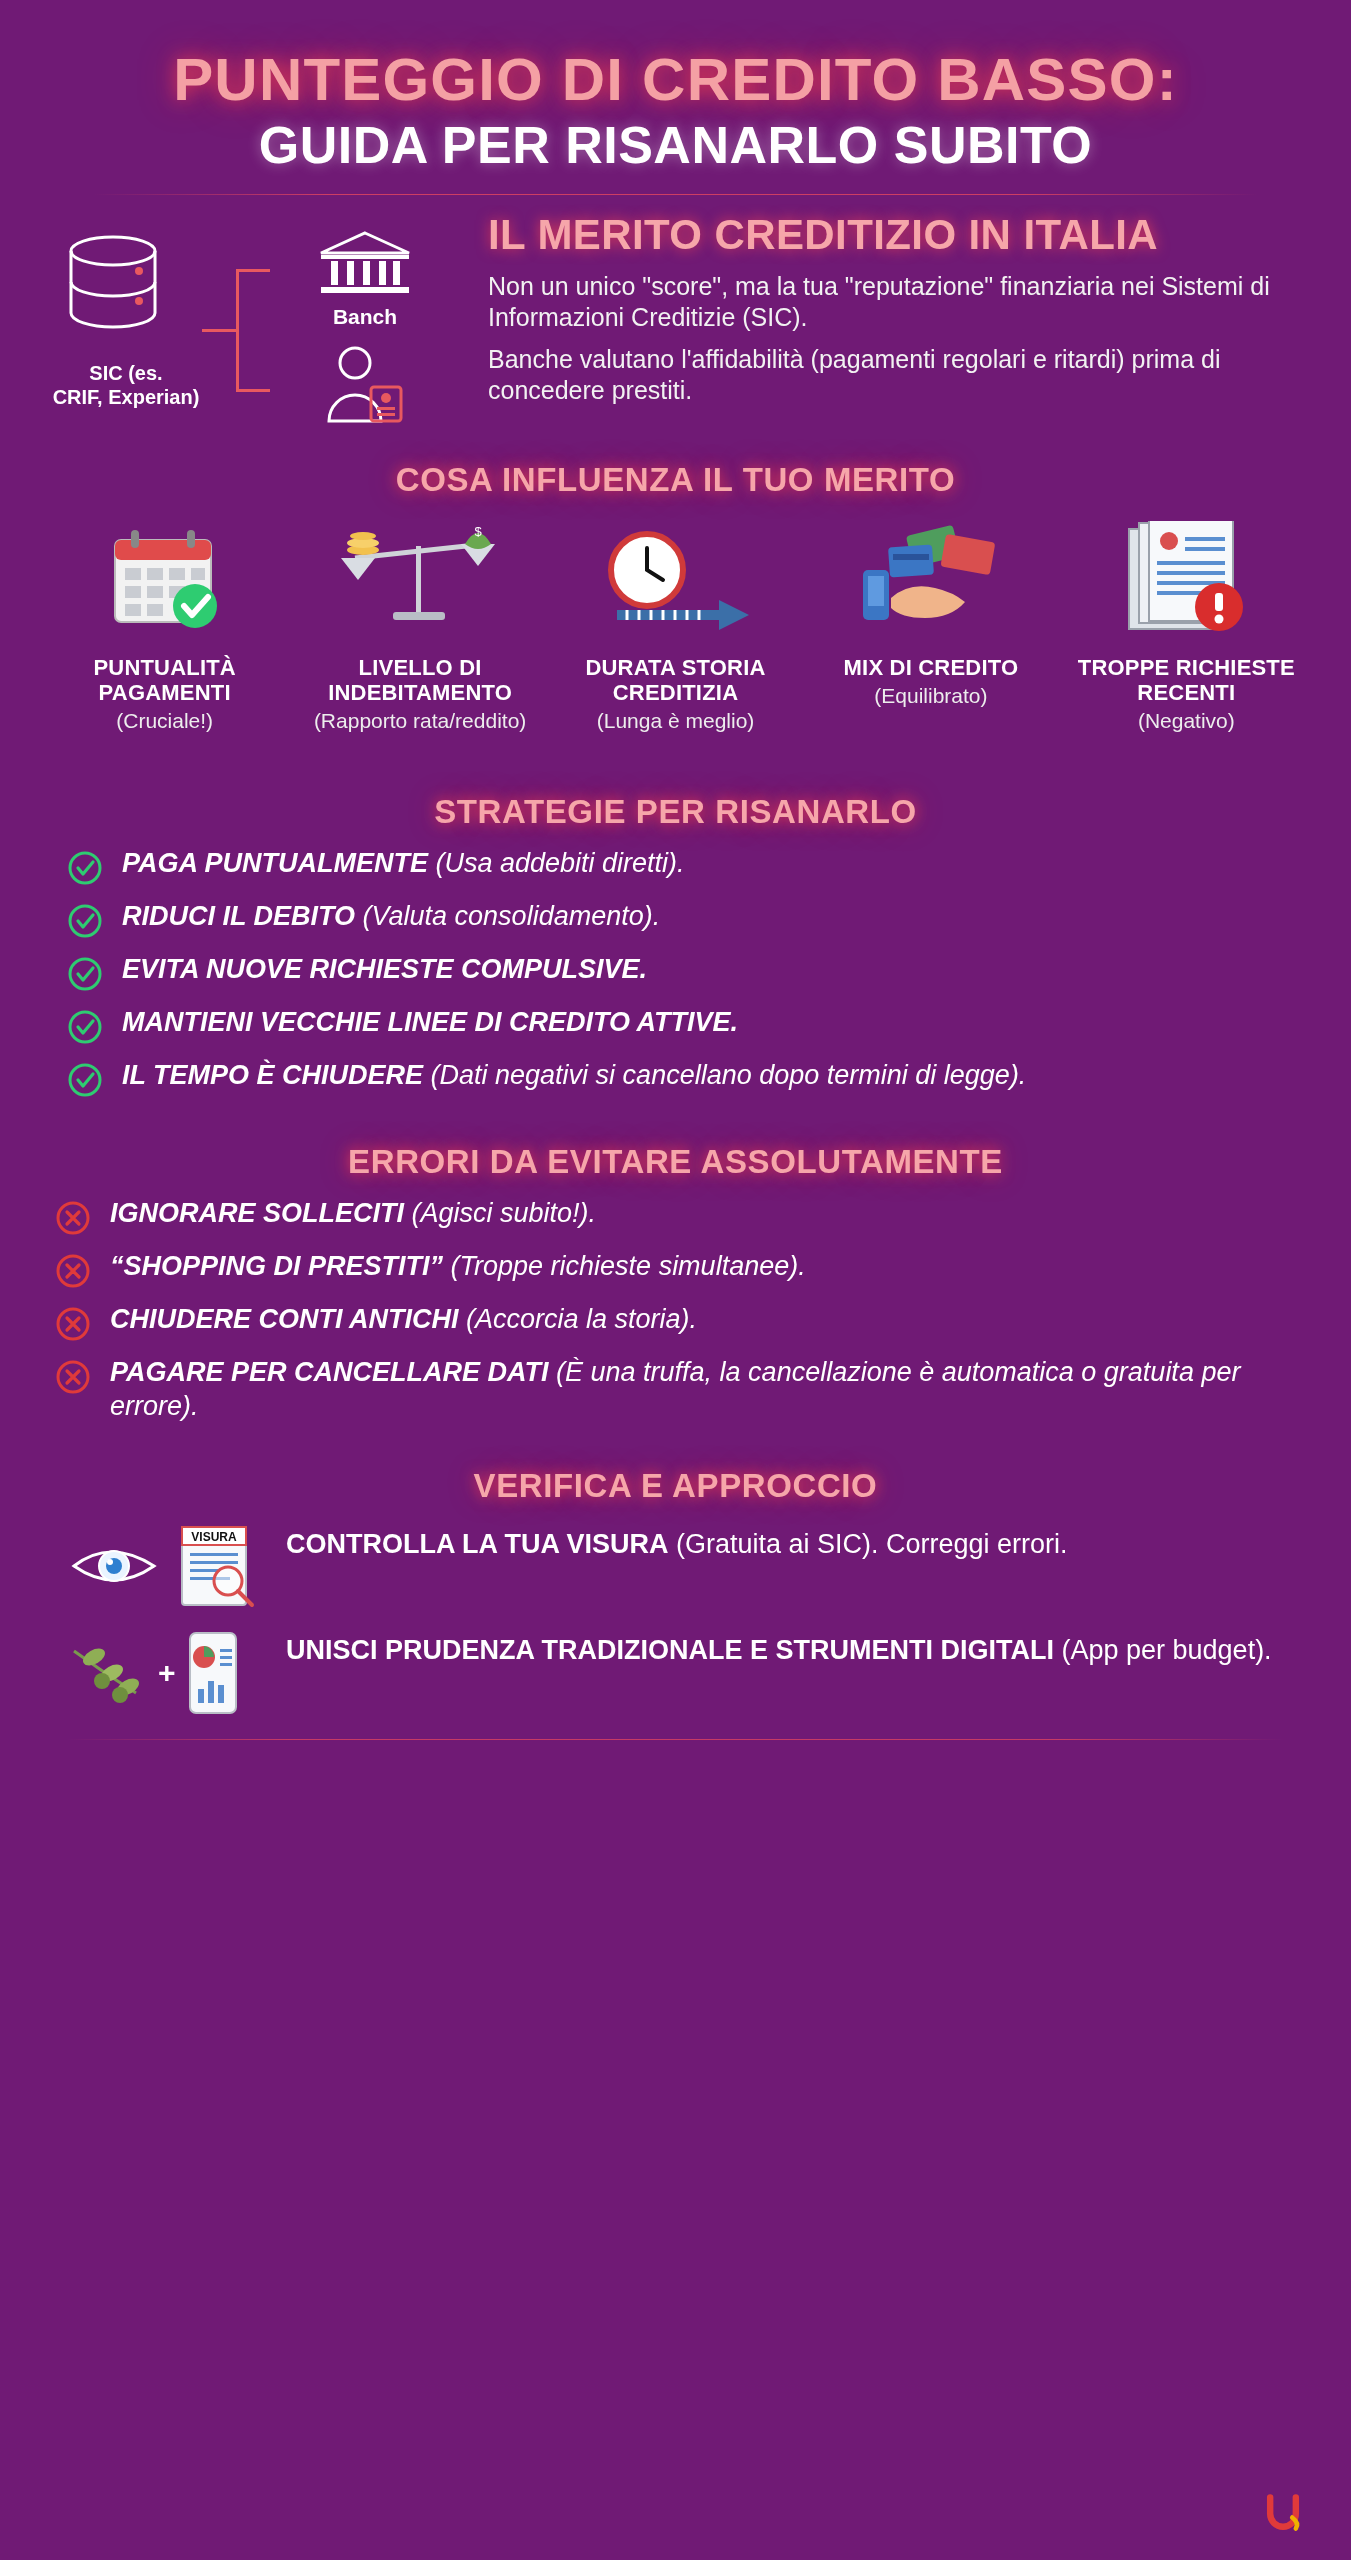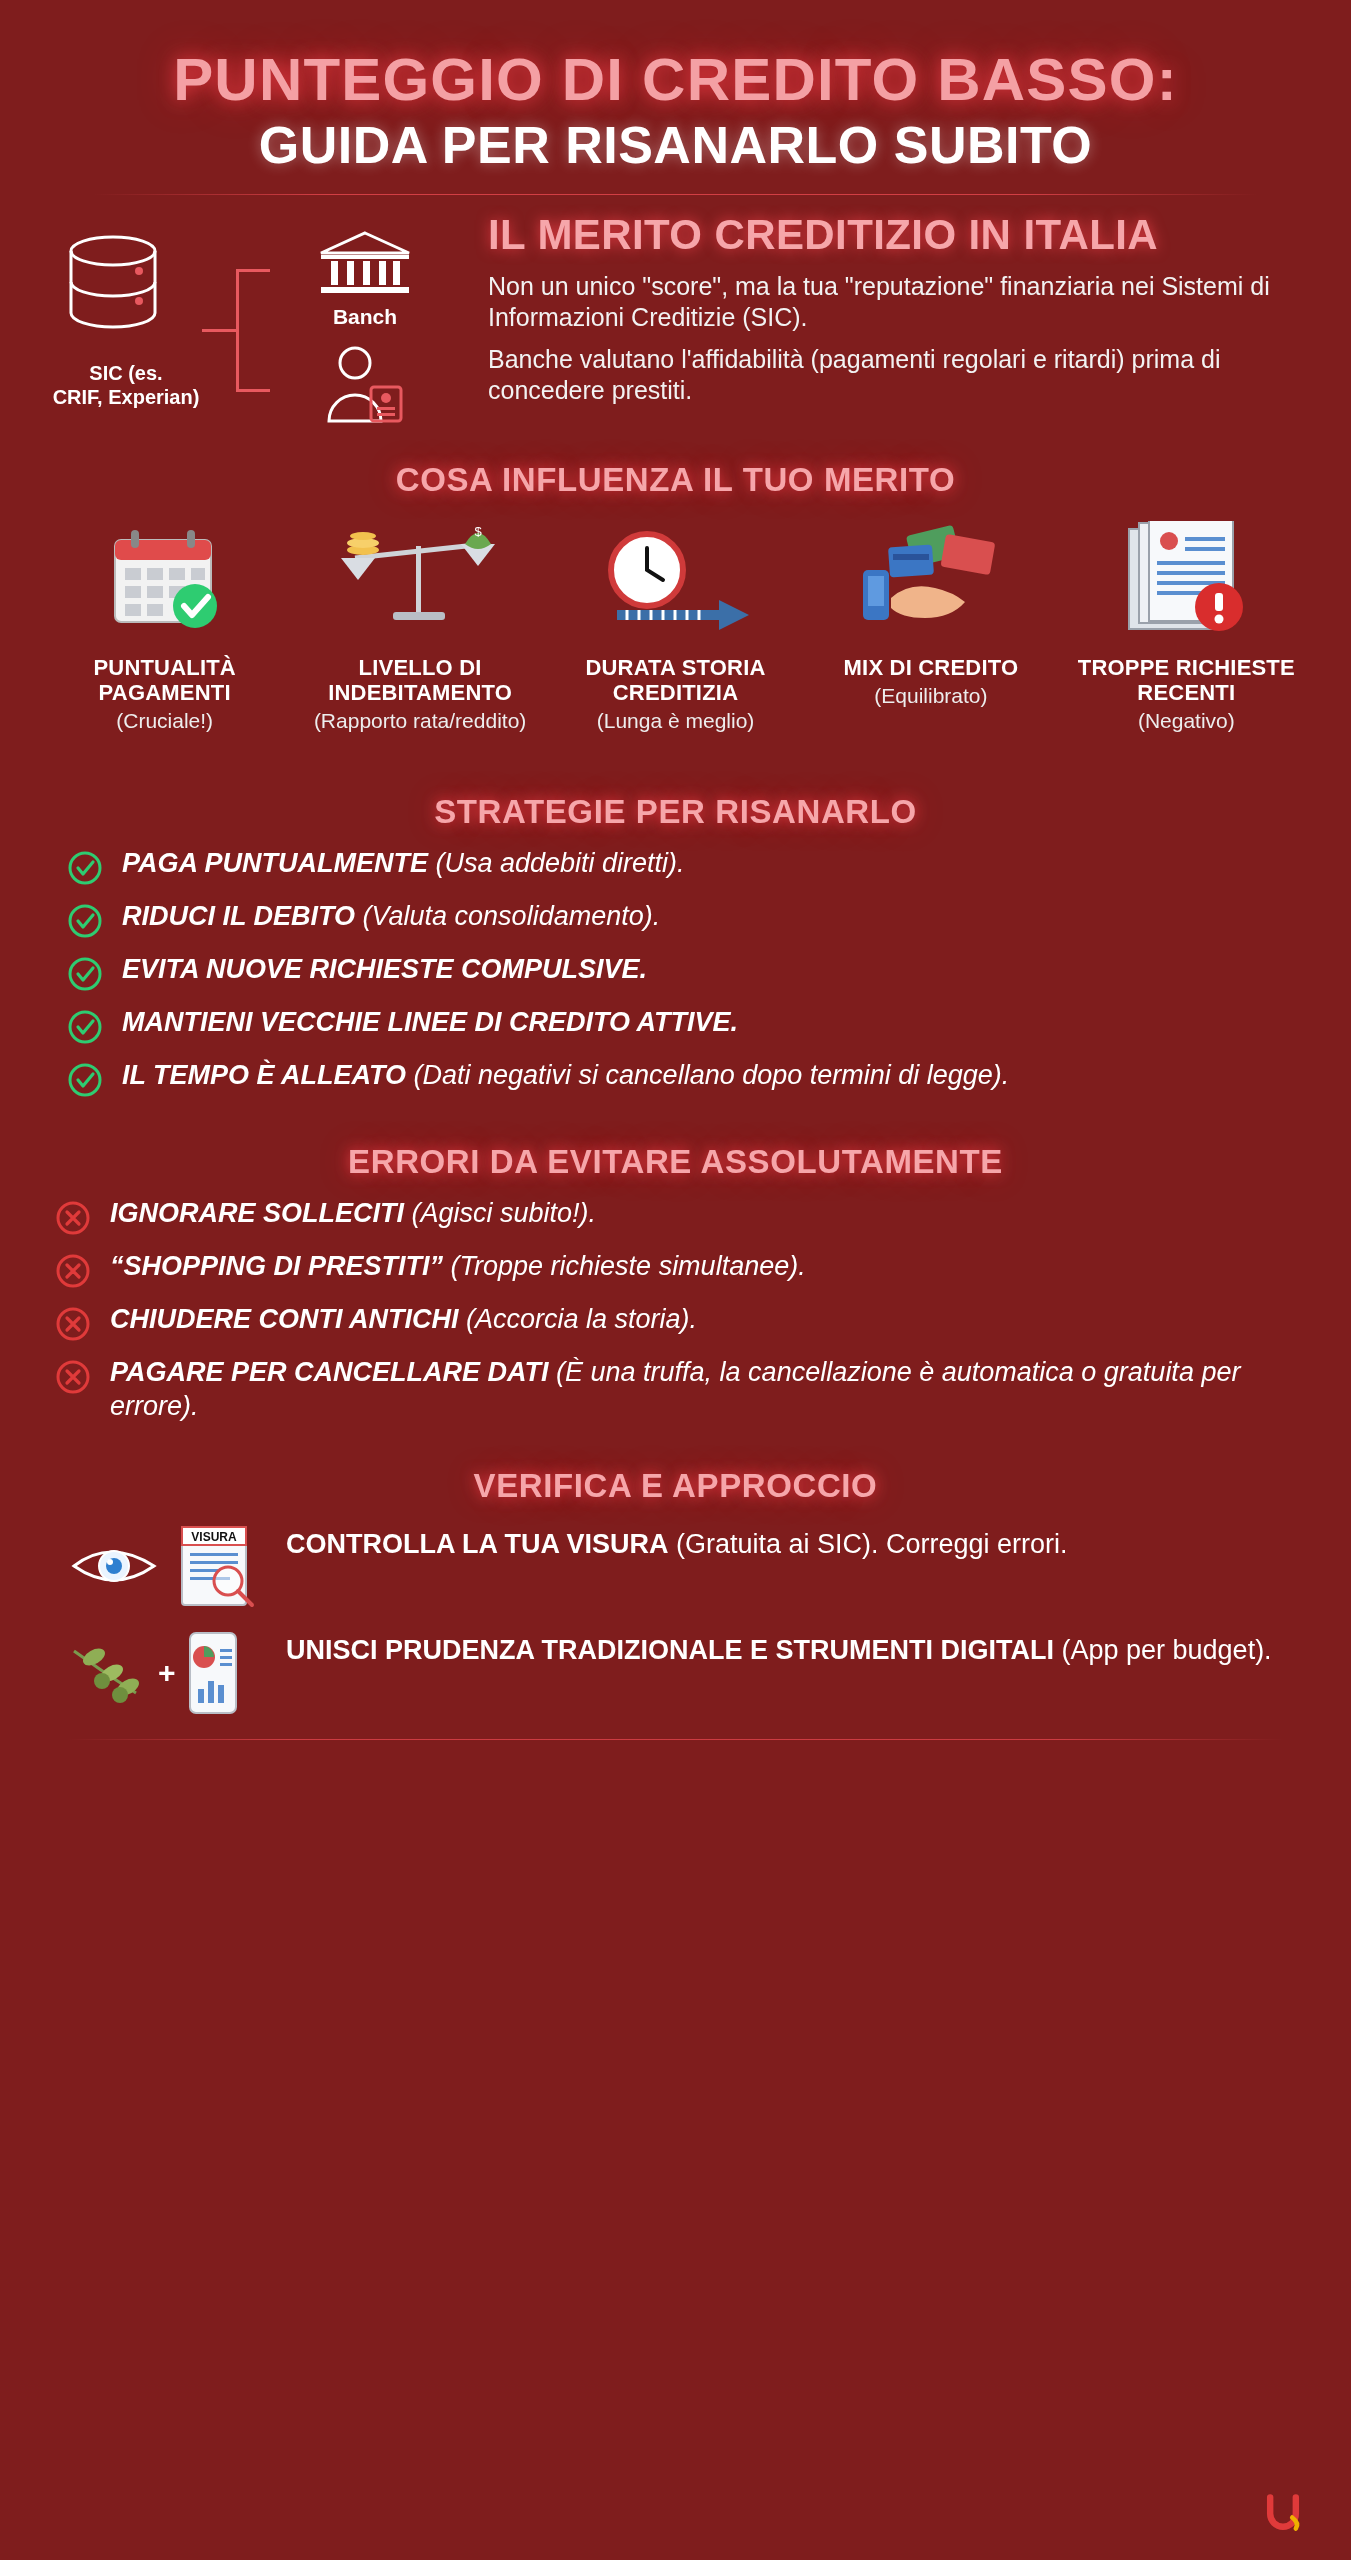--- a/index.html
+++ b/index.html
@@ -11,21 +11,21 @@
     width: 1351px;
     min-height: 2560px;
     font-family: "Liberation Sans", sans-serif;
     color: #ffffff;
     position: relative;
     overflow-x: hidden;
   }
   .page {
     width: 1351px;
     min-height: 2560px;
-    background: #7f1d1d;
+    background: #701a75;
     padding: 48px 42px 30px 42px;
     position: relative;
   }
 
   
   .title-block { text-align: center; margin-bottom: 18px; }
   .title-main {
     font-size: 60px;
     font-weight: 800;
     letter-spacing: 1.2px;
@@ -439,21 +439,21 @@
       <span class="txt"><b>MANTIENI VECCHIE LINEE DI CREDITO ATTIVE.</b><span></span></span>
     </div>
 
     <div class="li">
       <span class="mark">
         <svg width="34" height="34" viewBox="0 0 34 34">
             <circle cx="17" cy="17" r="15" fill="none" stroke="#2ecc71" stroke-width="3"></circle>
             <path d="M10 17 l5 6 l10 -12" fill="none" stroke="#2ecc71" stroke-width="3.2" stroke-linecap="round" stroke-linejoin="round"></path>
           </svg>
       </span>
-      <span class="txt"><b>IL TEMPO È ALLEATO</b><span> (Dati negativi si cancellano dopo termini di legge).</span></span>
+      <span class="txt"><b>IL TEMPO È CHIUDERE</b><span> (Dati negativi si cancellano dopo termini di legge).</span></span>
     </div>
   </div>
 
   <div class="section-heading" style="margin-top:42px">ERRORI DA EVITARE ASSOLUTAMENTE</div>
   <div class="list" style="padding-left:14px">
 
     <div class="li">
       <span class="mark">
         <svg width="34" height="34" viewBox="0 0 34 34">
             <circle cx="17" cy="17" r="15" fill="none" stroke="#e03a3a" stroke-width="3"></circle>

